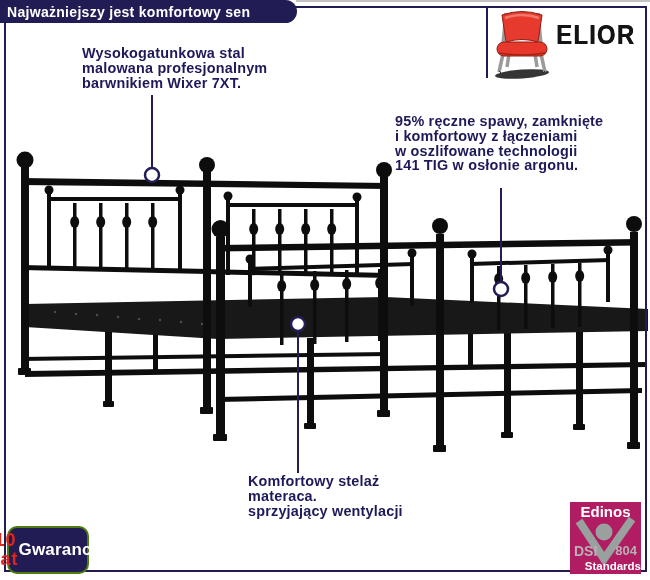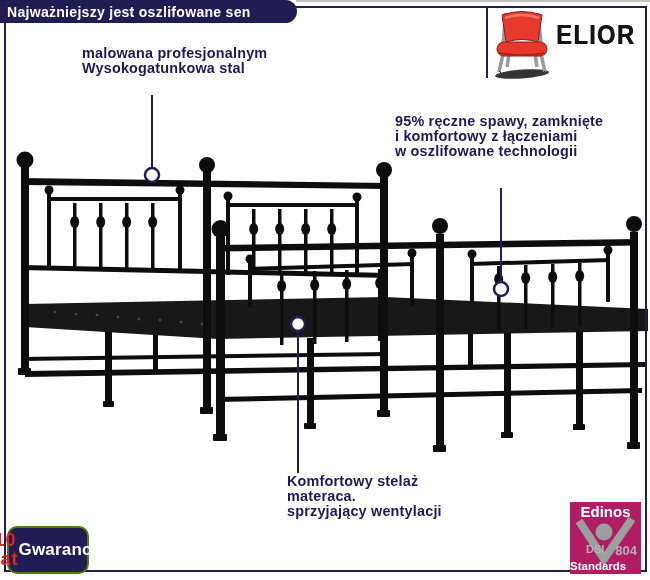--- a/index.html
+++ b/index.html
@@ -34,36 +34,36 @@
   .chair{position:absolute;left:492px;top:8px;width:60px;height:72px;}
   .brand-name{
     position:absolute;left:556px;top:19px;font-size:28px;font-weight:bold;color:#141414;
     letter-spacing:1.5px;transform:scaleX(.85);transform-origin:left top;
     text-shadow:.6px 0 0 #141414;white-space:nowrap;
   }
   
   .ann{position:absolute;color:var(--navy-text);font-weight:bold;font-size:14.4px;line-height:14.8px;letter-spacing:.2px;white-space:nowrap;}
   .ann-steel{left:82px;top:46px;}
   .ann-welds{left:395px;top:114px;}
-  .ann-slats{left:248px;top:474px;margin-left:39px;}
+  .ann-slats{left:248px;top:474px;}
   
   .warranty{
     position:absolute;left:7px;top:526px;width:78px;height:44px;background:var(--navy);
     border:2px solid #4d7c0f;border-radius:10px;z-index:6;display:flex;flex-direction:row;
     align-items:center;justify-content:center;
   }
   .warranty .w1{color:var(--red);font-weight:bold;font-size:18px;letter-spacing:1px;line-height:19px;}
   .warranty .w2{color:#fff;font-weight:bold;font-size:17px;line-height:14px;letter-spacing:.2px;}
   
   .standards{position:absolute;left:570px;top:502px;width:71px;height:72px;background:var(--magenta);z-index:6;}
   .standards svg{position:absolute;left:0;top:0;}
   .std-title{position:absolute;left:0;top:1px;width:100%;text-align:center;color:#fff;font-weight:bold;font-size:15px;z-index:2;}
-  .std-left{position:absolute;left:4px;top:41px;color:#b8b0b4;font-weight:bold;font-size:11px;z-index:2;margin-left:12px;}
+  .std-left{position:absolute;left:4px;top:41px;color:#b8b0b4;font-weight:bold;font-size:14px;z-index:2;}
   .std-right{position:absolute;right:4px;top:41px;color:#b8b0b4;font-weight:bold;font-size:13px;z-index:2;}
-  .std-bottom{position:absolute;left:0;bottom:2px;width:100%;text-align:left;color:#fff;font-weight:bold;font-size:11.5px;z-index:3;}
+  .std-bottom{position:absolute;left:0;bottom:2px;width:100%;text-align:right;color:#fff;font-weight:bold;font-size:11.5px;z-index:3;}
   
   .bed{position:absolute;left:0;top:0;}
 </style>
 </head>
 <body>
 
 <div class="stage">
 
   <svg class="bed" width="650" height="580" viewBox="0 0 650 580">
     <g fill="#0d0d0d" stroke="none">
@@ -202,21 +202,21 @@
   </svg>
 
   <div class="b-line b-left"></div>
   <div class="b-line b-bottom"></div>
   <div class="b-line b-right"></div>
   <div class="b-line b-top"></div>
   <div class="b-line b-logo"></div>
   <div class="gray-top"></div>
 
   <div class="banner">
-    <span>Najważniejszy jest oszlifowane sen</span>
+    <span>Najważniejszy jest komfortowy sen</span>
   </div>
 
   <svg class="chair" width="60" height="72" viewBox="0 0 60 72">
     <ellipse cx="30" cy="66" rx="27" ry="4.5" fill="#1f1f1f" transform="rotate(-4 30 66)" opacity="0.9"></ellipse>
     <g stroke="#9b9b9b" stroke-width="3.5" fill="none">
       <path d="M14,5 L11,36"></path>
         <path d="M46,5 L49,36"></path>
       <path d="M11,46 L7,64"></path>
         <path d="M49,46 L53,64"></path>
       <path d="M17,46 L15,59"></path>
@@ -227,28 +227,30 @@
         <path d="M53,63 L51,65"></path>
     </g>
     <path d="M10,7 Q30,0 50,7 L46,34 Q30,29 14,34 Z" fill="#e63a2e" stroke="#8f1d14" stroke-width="1"></path>
     <path d="M13,10 Q30,4 47,10" stroke="#f2776b" stroke-width="2.5" fill="none"></path>
     <rect x="5" y="34" width="50" height="14" rx="7" fill="#e8382b" stroke="#8f1d14" stroke-width="1"></rect>
     <path d="M7,45 Q30,49 53,45" stroke="#a32218" stroke-width="1.5" fill="none"></path>
   </svg>
   <div class="brand-name">ELIOR</div>
 
   <div class="ann ann-steel">
+    <div>Wysokogatunkowa stal</div>
     <div>malowana profesjonalnym</div>
-    <div>Wysokogatunkowa stal</div>
+    <div>barwnikiem Wixer 7XT.</div>
   </div>
 
   <div class="ann ann-welds">
     <div>95% ręczne spawy, zamknięte</div>
     <div>i komfortowy z łączeniami</div>
     <div>w oszlifowane technologii</div>
+    <div>141 TIG w osłonie argonu.</div>
   </div>
 
   <div class="ann ann-slats">
     <div>Komfortowy stelaż</div>
     <div>materaca.</div>
     <div>sprzyjający wentylacji</div>
   </div>
 
   <div class="warranty">
     <div class="w1">10 lat</div>

